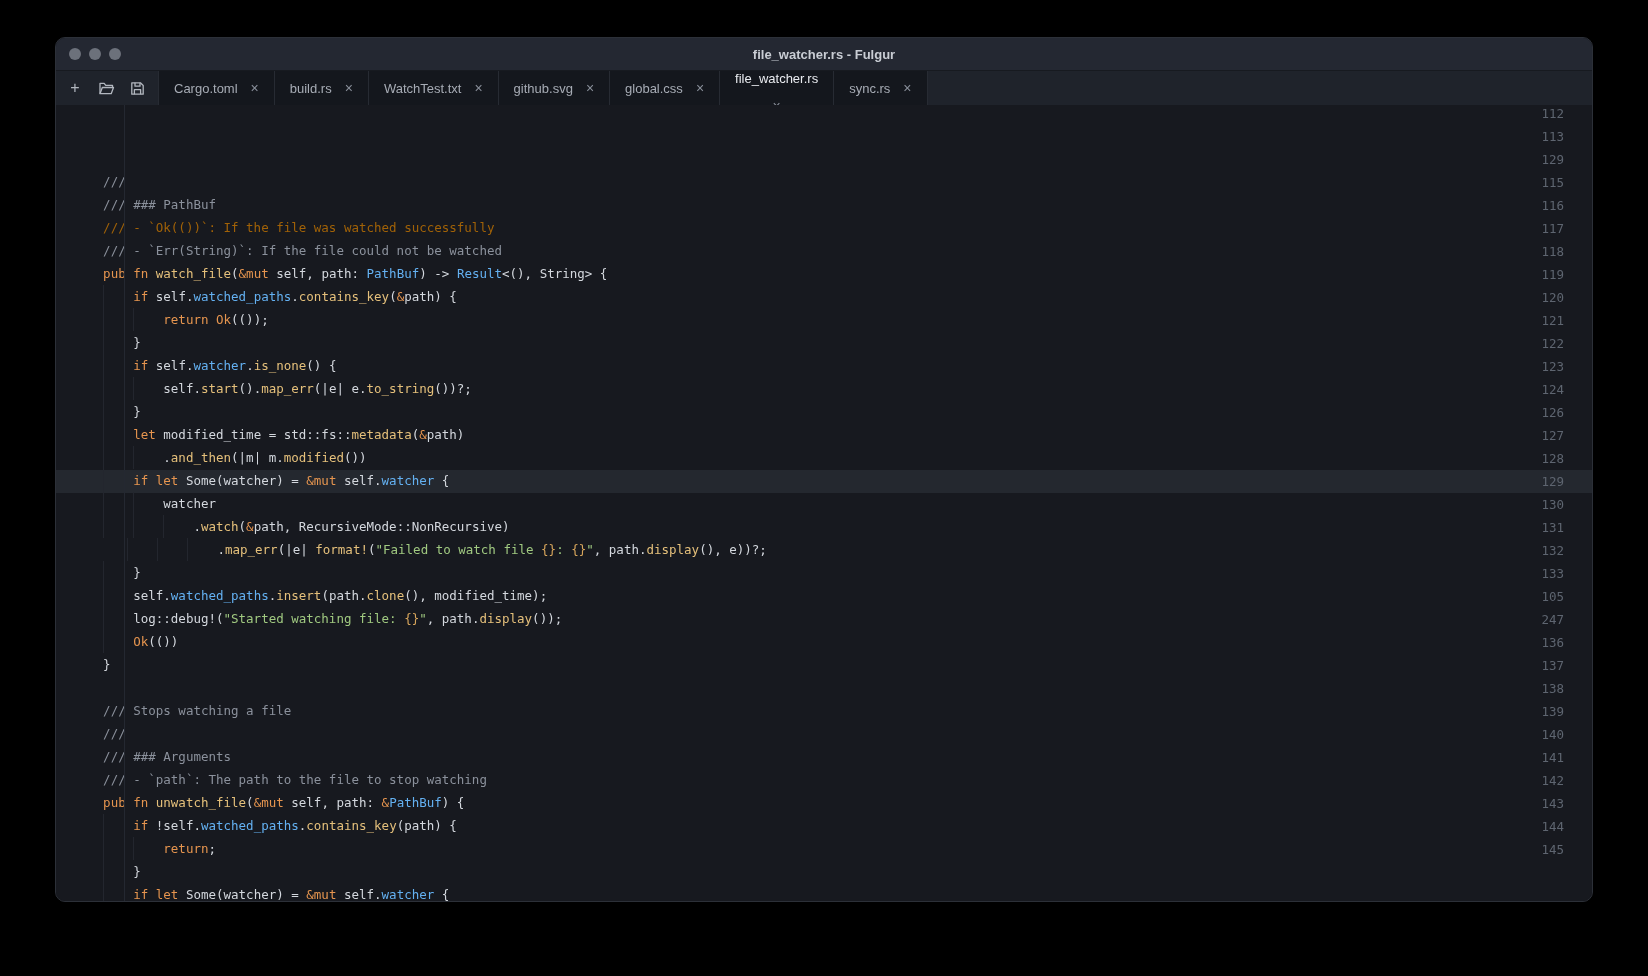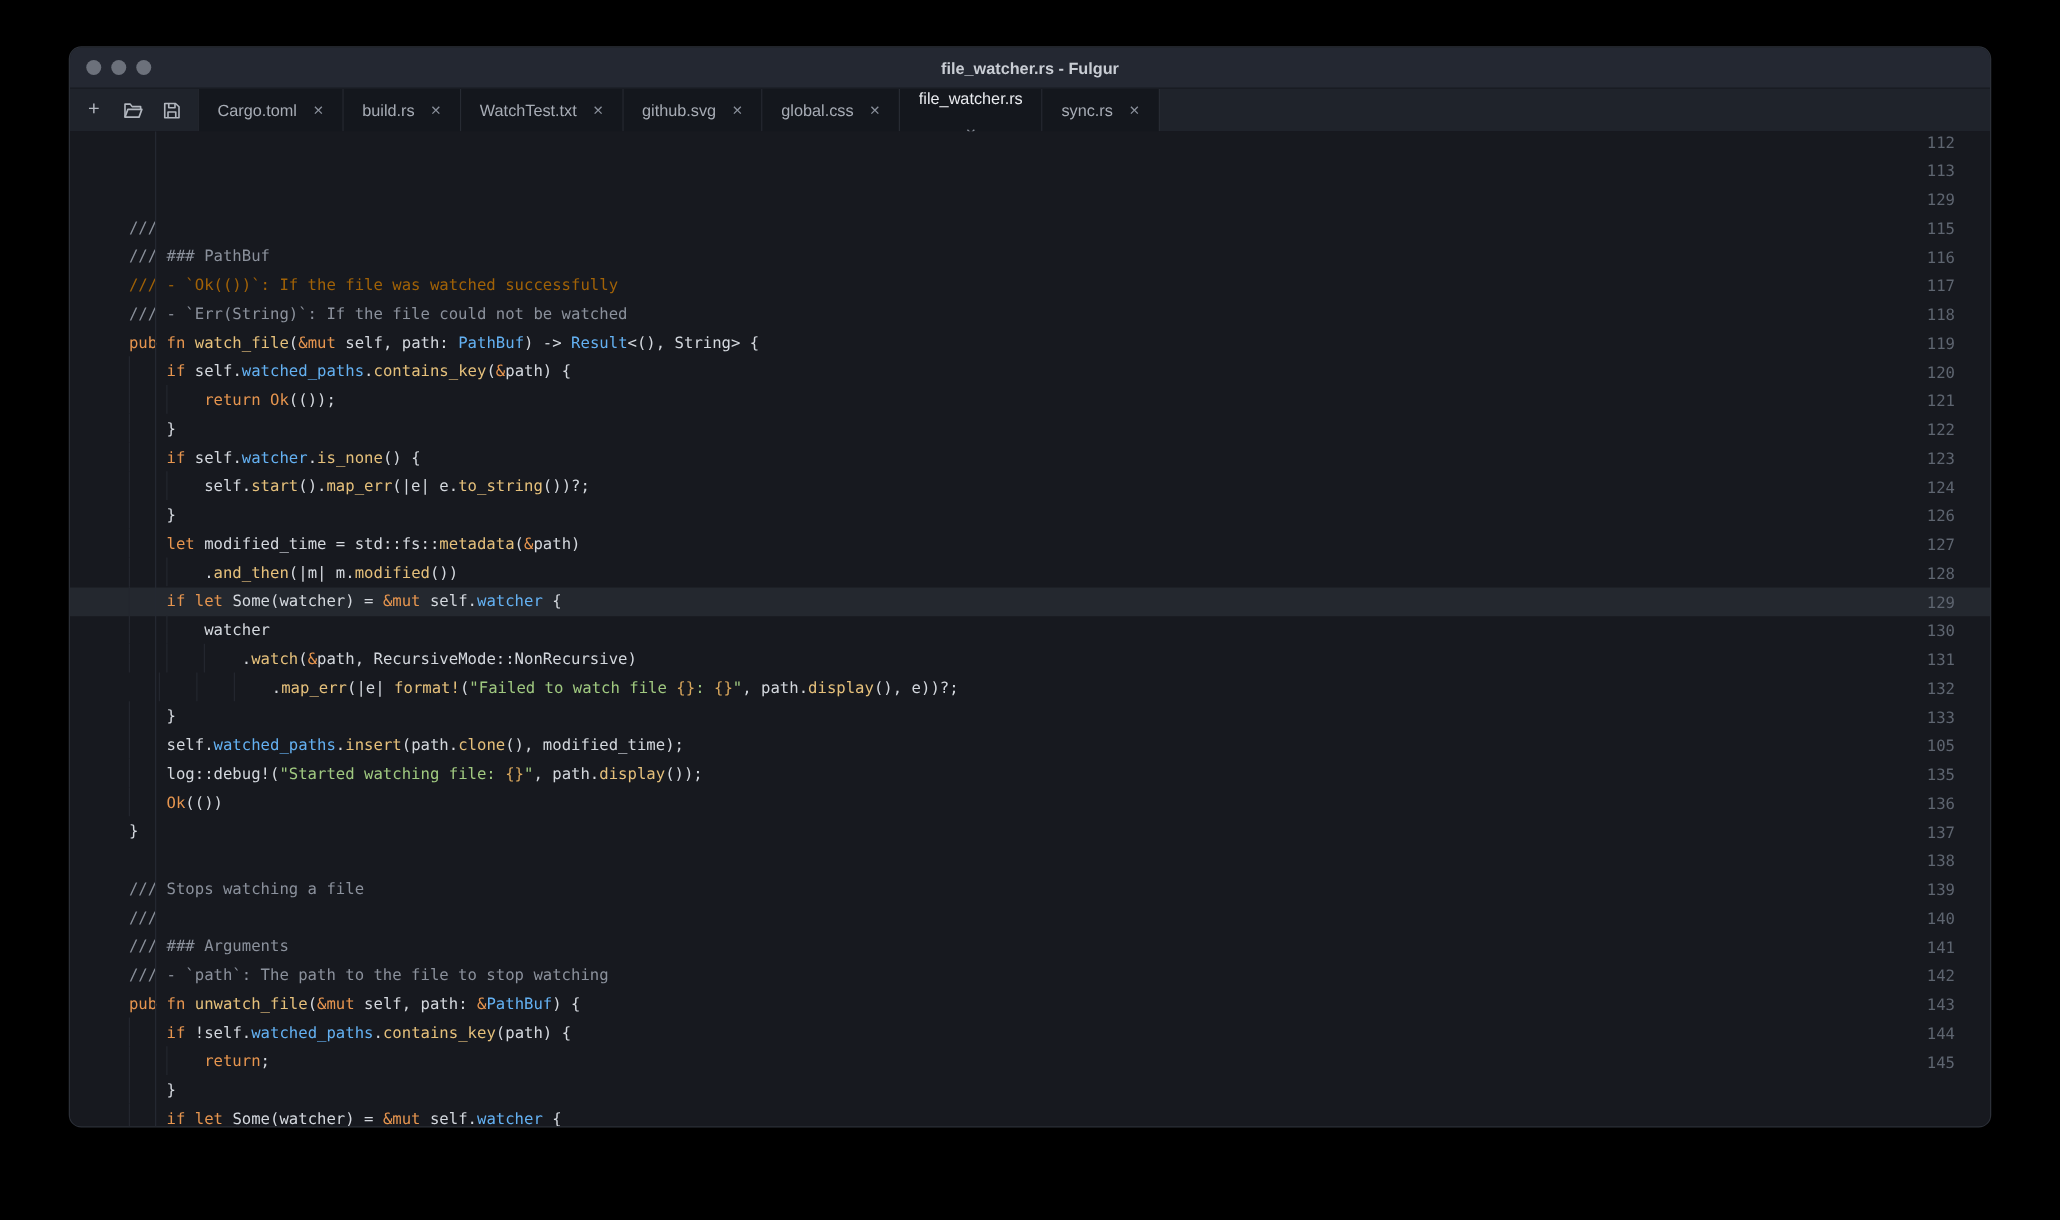--- a/index.html
+++ b/index.html
@@ -136,21 +136,21 @@
         <div class="row"><div class="gutter">124</div><div class="codeline"><span class="guide" style="left: calc(4ch + 17px);"></span><span class="guide" style="left: calc(8ch + 17px);"></span><span style="color: rgb(212, 216, 222);">            .</span><span style="color: rgb(229, 192, 123);">and_then</span><span style="color: rgb(212, 216, 222);">(|m| m.</span><span style="color: rgb(229, 192, 123);">modified</span><span style="color: rgb(212, 216, 222);">())</span></div></div>
         <div class="row"><div class="gutter">126</div><div class="codeline"><span class="guide" style="left: calc(4ch + 17px);"></span><span style="color: rgb(212, 216, 222);">        </span><span style="color: rgb(230, 149, 79);">if let</span><span style="color: rgb(212, 216, 222);"> Some(watcher) = </span><span style="color: rgb(230, 149, 79);">&amp;mut</span><span style="color: rgb(212, 216, 222);"> self.</span><span style="color: rgb(100, 177, 242);">watcher</span><span style="color: rgb(212, 216, 222);"> {</span></div></div>
         <div class="row"><div class="gutter">127</div><div class="codeline"><span class="guide" style="left: calc(4ch + 17px);"></span><span class="guide" style="left: calc(8ch + 17px);"></span><span style="color: rgb(212, 216, 222);">            watcher</span></div></div>
         <div class="row"><div class="gutter">128</div><div class="codeline"><span class="guide" style="left: calc(4ch + 17px);"></span><span class="guide" style="left: calc(8ch + 17px);"></span><span class="guide" style="left: calc(12ch + 17px);"></span><span style="color: rgb(212, 216, 222);">                .</span><span style="color: rgb(229, 192, 123);">watch</span><span style="color: rgb(212, 216, 222);">(</span><span style="color: rgb(230, 149, 79);">&amp;</span><span style="color: rgb(212, 216, 222);">path, RecursiveMode::NonRecursive)</span></div></div>
         <div class="row hl"><div class="gutter">129</div><div class="codeline"><span class="guide" style="left: calc(4ch + 17px);"></span><span class="guide" style="left: calc(8ch + 17px);"></span><span class="guide" style="left: calc(12ch + 17px);"></span><span style="color: rgb(212, 216, 222);">                .</span><span style="color: rgb(229, 192, 123);">map_err</span><span style="color: rgb(212, 216, 222);">(|e| </span><span style="color: rgb(229, 192, 123);">format!</span><span style="color: rgb(212, 216, 222);">(</span><span style="color: rgb(160, 201, 128);">"Failed to watch file </span><span style="color: rgb(216, 166, 92);">{}</span><span style="color: rgb(160, 201, 128);">: </span><span style="color: rgb(216, 166, 92);">{}</span><span style="color: rgb(160, 201, 128);">"</span><span style="color: rgb(212, 216, 222);">, path.</span><span style="color: rgb(229, 192, 123);">display</span><span style="color: rgb(212, 216, 222);">(), e))?;</span></div></div>
         <div class="row"><div class="gutter">130</div><div class="codeline"><span class="guide" style="left: calc(4ch + 17px);"></span><span style="color: rgb(212, 216, 222);">        }</span></div></div>
         <div class="row"><div class="gutter">131</div><div class="codeline"><span class="guide" style="left: calc(4ch + 17px);"></span><span style="color: rgb(212, 216, 222);">        self.</span><span style="color: rgb(100, 177, 242);">watched_paths</span><span style="color: rgb(212, 216, 222);">.</span><span style="color: rgb(229, 192, 123);">insert</span><span style="color: rgb(212, 216, 222);">(path.</span><span style="color: rgb(229, 192, 123);">clone</span><span style="color: rgb(212, 216, 222);">(), modified_time);</span></div></div>
         <div class="row"><div class="gutter">132</div><div class="codeline"><span class="guide" style="left: calc(4ch + 17px);"></span><span style="color: rgb(212, 216, 222);">        log::debug!(</span><span style="color: rgb(160, 201, 128);">"Started watching file: </span><span style="color: rgb(216, 166, 92);">{}</span><span style="color: rgb(160, 201, 128);">"</span><span style="color: rgb(212, 216, 222);">, path.</span><span style="color: rgb(229, 192, 123);">display</span><span style="color: rgb(212, 216, 222);">());</span></div></div>
         <div class="row"><div class="gutter">133</div><div class="codeline"><span class="guide" style="left: calc(4ch + 17px);"></span><span style="color: rgb(212, 216, 222);">        </span><span style="color: rgb(230, 149, 79);">Ok</span><span style="color: rgb(212, 216, 222);">(())</span></div></div>
         <div class="row"><div class="gutter">105</div><div class="codeline"><span style="color: rgb(212, 216, 222);">    }</span></div></div>
-        <div class="row"><div class="gutter">135</div><div class="codeline"><span style="color: rgb(212, 216, 222);"></span></div></div>
+        <div class="row"><div class="gutter">247</div><div class="codeline"><span style="color: rgb(212, 216, 222);"></span></div></div>
         <div class="row"><div class="gutter">136</div><div class="codeline"><span style="color: rgb(139, 145, 156);">    /// Stops watching a file</span></div></div>
         <div class="row"><div class="gutter">137</div><div class="codeline"><span style="color: rgb(139, 145, 156);">    ///</span></div></div>
         <div class="row"><div class="gutter">138</div><div class="codeline"><span style="color: rgb(139, 145, 156);">    /// ### Arguments</span></div></div>
         <div class="row"><div class="gutter">139</div><div class="codeline"><span style="color: rgb(139, 145, 156);">    /// - `path`: The path to the file to stop watching</span></div></div>
         <div class="row"><div class="gutter">140</div><div class="codeline"><span style="color: rgb(212, 216, 222);">    </span><span style="color: rgb(230, 149, 79);">pub fn </span><span style="color: rgb(229, 192, 123);">unwatch_file</span><span style="color: rgb(212, 216, 222);">(</span><span style="color: rgb(230, 149, 79);">&amp;mut</span><span style="color: rgb(212, 216, 222);"> self, path: </span><span style="color: rgb(230, 149, 79);">&amp;</span><span style="color: rgb(100, 177, 242);">PathBuf</span><span style="color: rgb(212, 216, 222);">) {</span></div></div>
         <div class="row"><div class="gutter">141</div><div class="codeline"><span class="guide" style="left: calc(4ch + 17px);"></span><span style="color: rgb(212, 216, 222);">        </span><span style="color: rgb(230, 149, 79);">if</span><span style="color: rgb(212, 216, 222);"> !self.</span><span style="color: rgb(100, 177, 242);">watched_paths</span><span style="color: rgb(212, 216, 222);">.</span><span style="color: rgb(229, 192, 123);">contains_key</span><span style="color: rgb(212, 216, 222);">(path) {</span></div></div>
         <div class="row"><div class="gutter">142</div><div class="codeline"><span class="guide" style="left: calc(4ch + 17px);"></span><span class="guide" style="left: calc(8ch + 17px);"></span><span style="color: rgb(212, 216, 222);">            </span><span style="color: rgb(230, 149, 79);">return</span><span style="color: rgb(212, 216, 222);">;</span></div></div>
         <div class="row"><div class="gutter">143</div><div class="codeline"><span class="guide" style="left: calc(4ch + 17px);"></span><span style="color: rgb(212, 216, 222);">        }</span></div></div>
         <div class="row"><div class="gutter">144</div><div class="codeline"><span class="guide" style="left: calc(4ch + 17px);"></span><span style="color: rgb(212, 216, 222);">        </span><span style="color: rgb(230, 149, 79);">if let</span><span style="color: rgb(212, 216, 222);"> Some(watcher) = </span><span style="color: rgb(230, 149, 79);">&amp;mut</span><span style="color: rgb(212, 216, 222);"> self.</span><span style="color: rgb(100, 177, 242);">watcher</span><span style="color: rgb(212, 216, 222);"> {</span></div></div>
         <div class="row"><div class="gutter">145</div><div class="codeline"><span class="guide" style="left: calc(4ch + 17px);"></span><span class="guide" style="left: calc(8ch + 17px);"></span><span style="color: rgb(212, 216, 222);">            </span><span style="color: rgb(230, 149, 79);">if let</span><span style="color: rgb(212, 216, 222);"> Err(e) = watcher.</span><span style="color: rgb(229, 192, 123);">unwatch</span><span style="color: rgb(212, 216, 222);">(path) {</span></div></div>

